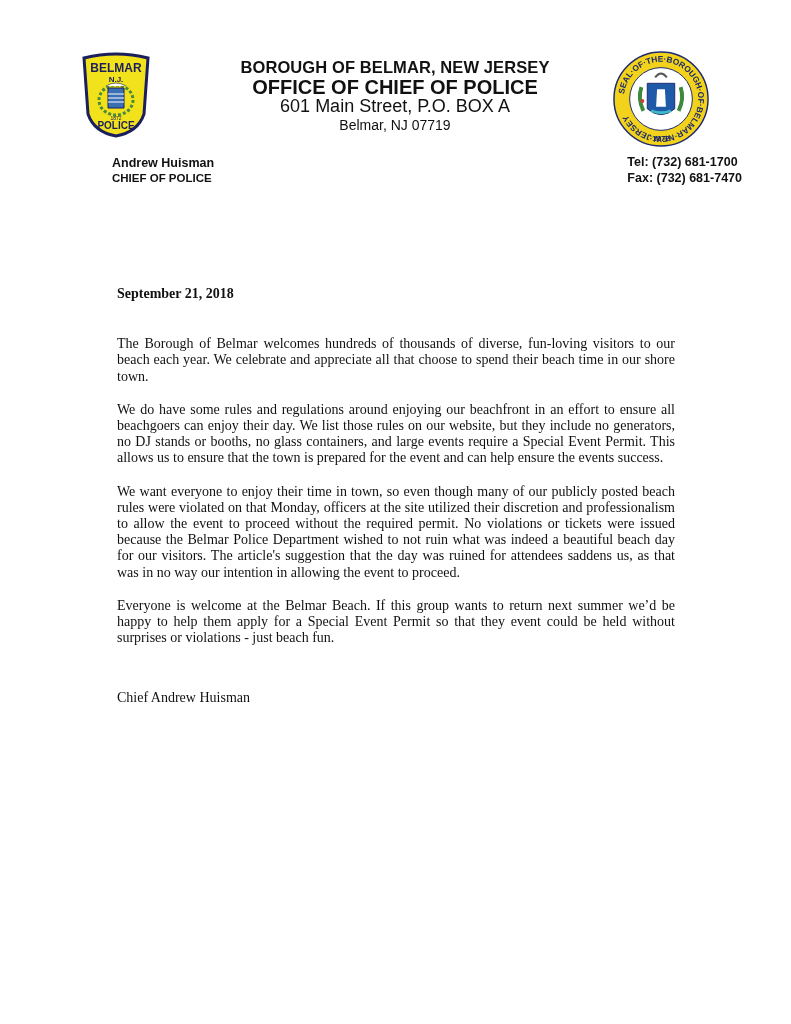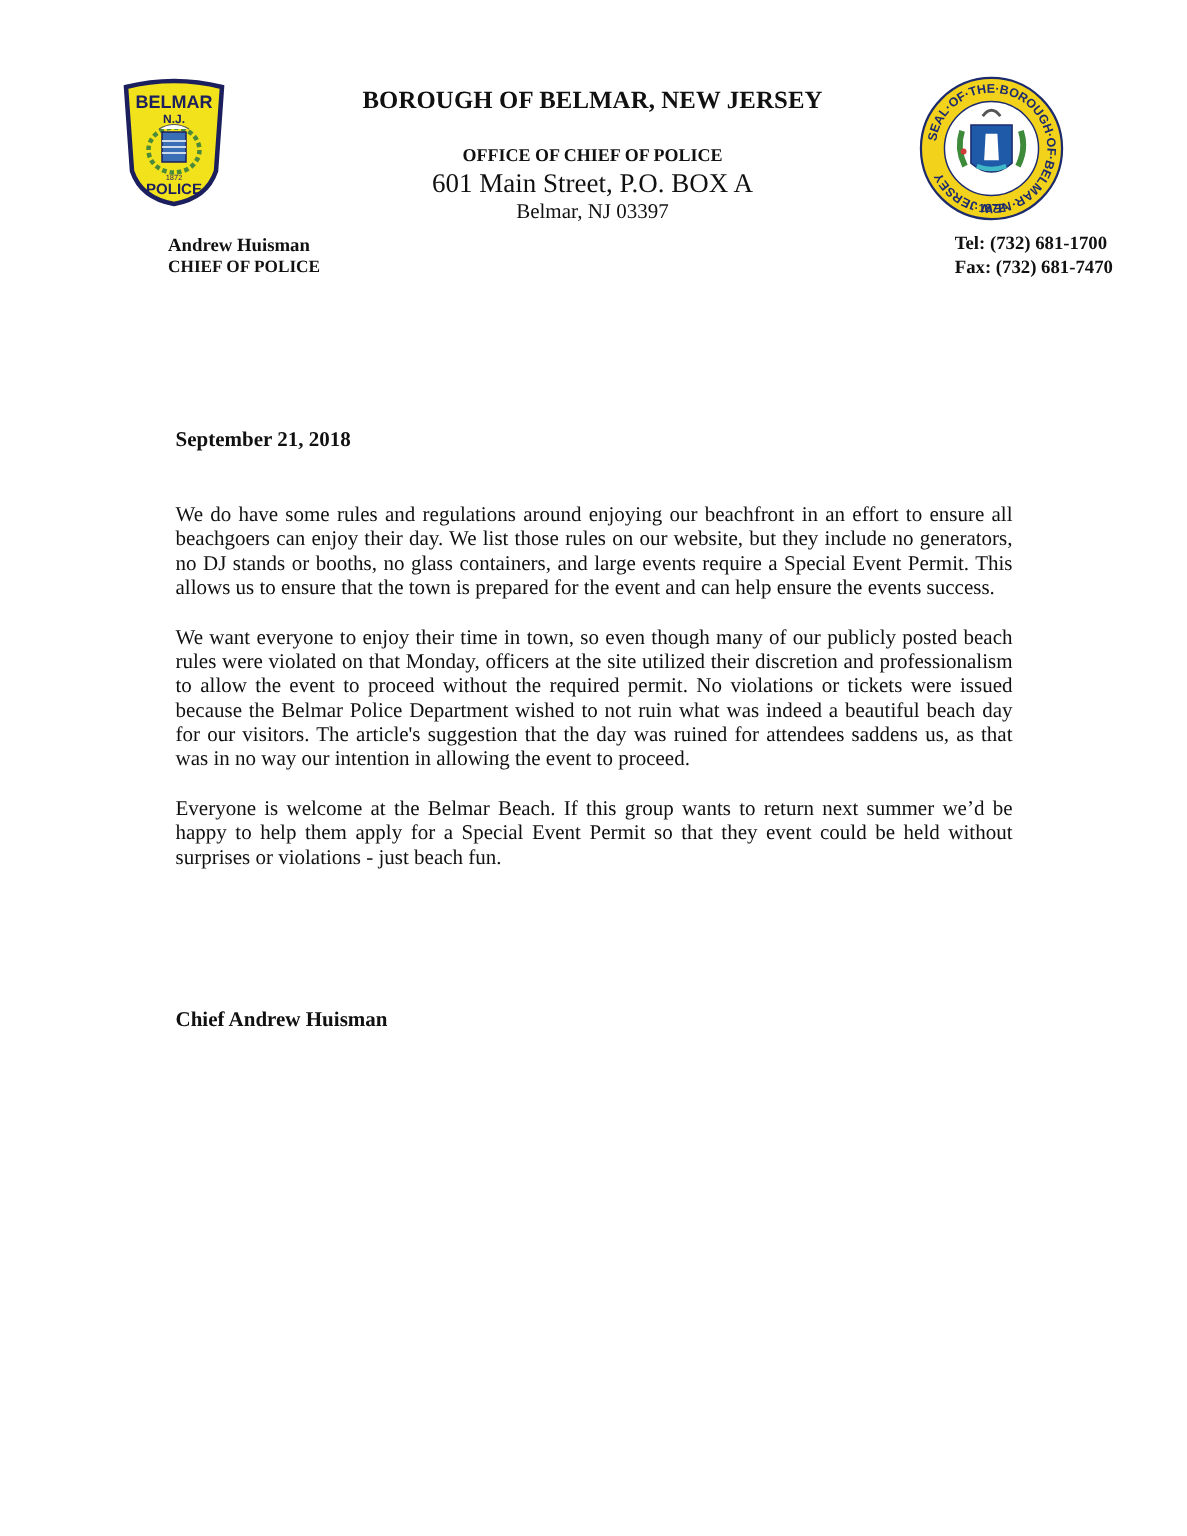--- a/index.html
+++ b/index.html
@@ -1,59 +1,59 @@
 <!DOCTYPE html>
 <html><head>
   <meta charset="utf-8">
   <style>
     html, body { margin: 0; padding: 0; background: #ffffff; }
     body { width: 791px; height: 1024px; position: relative; overflow: hidden; color: #111; }
-    .sans { font-family: Liberation Serif, serif; }
+    .sans { font-family: Liberation Sans, sans-serif; }
     .serif { font-family: "Liberation Serif", serif; }
 
     #badge { position: absolute; left: 80px; top: 52px; width: 72px; height: 86px; }
     #seal { position: absolute; left: 612px; top: 50px; width: 98px; height: 98px; }
 
     #letterhead { position: absolute; left: 180px; top: 57px; width: 430px; text-align: center; }
     #letterhead .l1 { font-weight: bold; font-size: 16.5px; line-height: 20px; letter-spacing: 0.1px; }
-    #letterhead .l2 { font-weight: bold; font-size: 12px; line-height: 20px; margin-top: 16px; }
+    #letterhead .l2 { font-weight: bold; font-size: 20px; line-height: 20px; }
     #letterhead .l3 { font-size: 18px; line-height: 19px; }
     #letterhead .l4 { font-size: 14px; line-height: 19px; }
 
     #chief-block { position: absolute; left: 72px; top: 155px; font-weight: bold; margin-left: 40px; }
     #chief-block .name { font-size: 12.5px; line-height: 16px; }
     #chief-block .title { font-size: 11.5px; line-height: 15px; }
 
     #contact-block { position: absolute; right: 49px; top: 155px; text-align: left; font-weight: bold; font-size: 12.5px; line-height: 15.5px; }
 
     #letter { position: absolute; left: 117px; top: 286px; width: 558px; font-size: 14px; line-height: 16.2px; }
     #letter .date { font-weight: bold; margin-bottom: 34px; font-family: Liberation Serif, serif; }
     #letter p { margin: 0 0 17px 0; text-align: justify; }
-    #letter .closing { margin-top: 92px; font-weight: bold; }
+    #letter .closing { margin-top: 44px; }
   </style>
 </head>
 <body>
 
 <svg id="badge" viewBox="0 0 72 86">
   <path d="M4 6 Q36 -2 68 6 L64 62 Q58 80 36 84 Q14 80 8 62 Z" fill="#f2e21c" stroke="#1c1f5e" stroke-width="3"></path>
   <text x="36" y="20" text-anchor="middle" font-family="Liberation Sans, sans-serif" font-weight="bold" font-size="12" fill="#1c1f5e">BELMAR</text>
   <text x="36" y="30" text-anchor="middle" font-family="Liberation Sans, sans-serif" font-weight="bold" font-size="8" fill="#1c1f5e">N.J.</text>
   <ellipse cx="36" cy="48" rx="17" ry="15" fill="none" stroke="#4a8a3a" stroke-width="3" stroke-dasharray="3 2"></ellipse>
   <path d="M28 36 L44 36 L44 56 L28 56 Z" fill="#3b6fb5" stroke="#1c1f5e" stroke-width="1"></path>
   <path d="M28 42 L44 42 M28 46 L44 46 M28 50 L44 50" stroke="#ffffff" stroke-width="1"></path>
   <path d="M26 34 Q36 28 46 34" fill="#ffffff" stroke="#555" stroke-width="0.8"></path>
   <text x="36" y="68" text-anchor="middle" font-family="Liberation Sans, sans-serif" font-size="5" fill="#1c1f5e">1872</text>
   <text x="36" y="77" text-anchor="middle" font-family="Liberation Sans, sans-serif" font-weight="bold" font-size="10" fill="#1c1f5e">POLICE</text>
 </svg>
 
 <div id="letterhead" class="sans">
   <div class="l1">BOROUGH OF BELMAR, NEW JERSEY</div>
   <div class="l2">OFFICE OF CHIEF OF POLICE</div>
   <div class="l3">601 Main Street, P.O. BOX A</div>
-  <div class="l4">Belmar, NJ 03397</div>
+  <div class="l4">Belmar, NJ 07719</div>
 </div>
 
 <svg id="seal" viewBox="0 0 100 100">
   <defs>
     <path id="sealArc" d="M50 50 m-38 0 a38 38 0 1 1 76 0 a38 38 0 1 1 -76 0"></path>
   </defs>
   <circle cx="50" cy="50" r="48" fill="#f3d21c" stroke="#1c2a6e" stroke-width="1.5"></circle>
   <circle cx="50" cy="50" r="32" fill="#ffffff" stroke="#1c2a6e" stroke-width="1"></circle>
   <text font-family="Liberation Sans, sans-serif" font-size="8.5" font-weight="bold" fill="#1c2a6e">
     <textPath href="#sealArc" startOffset="2%">SEAL·OF·THE·BOROUGH·OF·BELMAR·NEW JERSEY</textPath>
@@ -73,17 +73,18 @@
   <div class="title">CHIEF OF POLICE</div>
 </div>
 
 <div id="contact-block" class="sans">
   <div>Tel: (732) 681-1700</div>
   <div>Fax: (732) 681-7470</div>
 </div>
 
 <div id="letter" class="serif">
   <div class="date">September 21, 2018</div>
+  <p>The Borough of Belmar welcomes hundreds of thousands of diverse, fun-loving visitors to our beach each year. We celebrate and appreciate all that choose to spend their beach time in our shore town.</p>
   <p>We do have some rules and regulations around enjoying our beachfront in an effort to ensure all beachgoers can enjoy their day.  We list those rules on our website, but they include no generators, no DJ stands or booths, no glass containers, and large events require a Special Event Permit.  This allows us to ensure that the town is prepared for the event and can help ensure the events success.</p>
   <p>We want everyone to enjoy their time in town, so even though many of our publicly posted beach rules were violated on that Monday, officers at the site utilized their discretion and professionalism to allow the event to proceed without the required permit.  No violations or tickets were issued because the Belmar Police Department wished to not ruin what was indeed a beautiful beach day for our visitors.  The article's suggestion that the day was ruined for attendees saddens us, as that was in no way our intention in allowing the event to proceed.</p>
   <p>Everyone is welcome at the Belmar Beach. If this group wants to return next summer we’d be happy to help them apply for a Special Event Permit so that they event could be held without surprises or violations - just beach fun.</p>
   <div class="closing">Chief Andrew Huisman</div>
 </div>
 
 </body></html>

